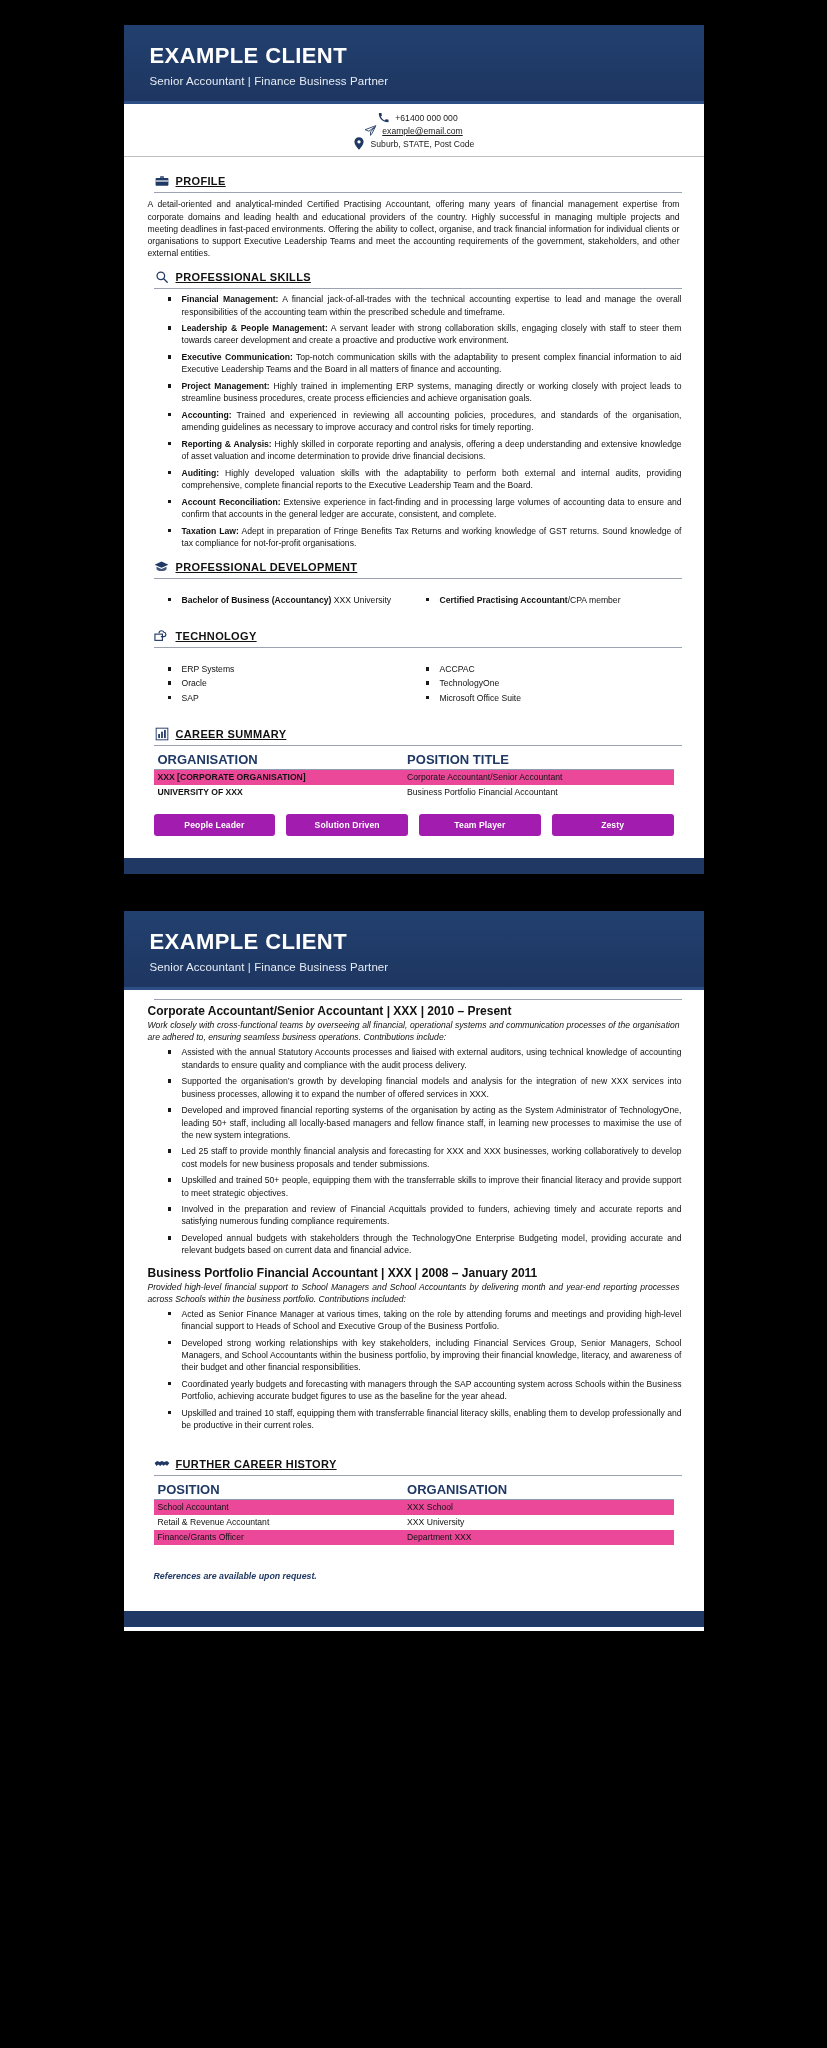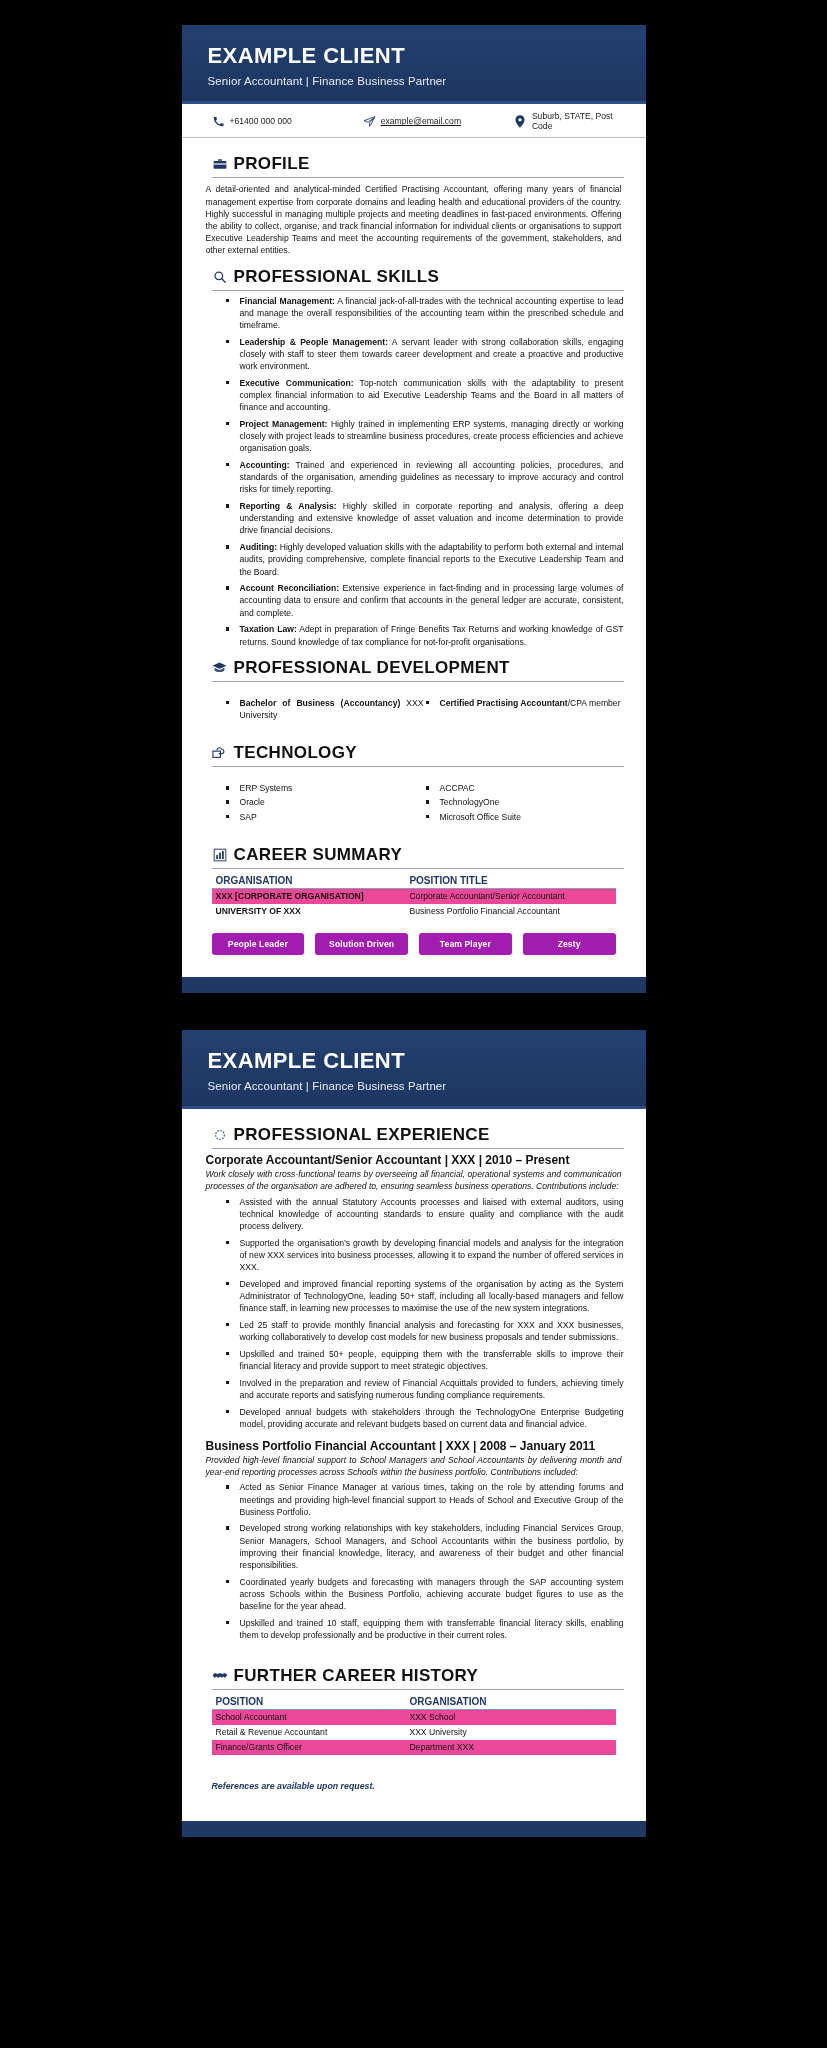--- a/index.html
+++ b/index.html
@@ -13,21 +13,21 @@
     color: #111111;
   }
   .page-stack {
     width: 827px;
     margin: 0 auto;
     background: #000000;
     padding-top: 25px;
     box-sizing: border-box;
   }
   .page {
-    width: 464px;
+    width: 580px;
     margin: 0 auto;
     background: #ffffff;
     position: relative;
     box-sizing: border-box;
   }
   .page.page-one { min-height: 731px; }
   .page.page-two { min-height: 720px; }
   .page-gap { height: 37px; background: #000000; }
 
   
@@ -53,20 +53,21 @@
     height: 3px;
     background: #2e4f85;
   }
 
   
   .contact-row {
     display: flex;
     align-items: center;
     padding: 7px 22px 6px 22px;
     border-bottom: 1px solid #bfbfbf;
+    flex-direction: column;
   }
   .contact-item {
     display: flex;
     align-items: center;
     font-size: 8.6px;
     color: #1a1a1a;
   }
   .contact-item.phone { flex: 0 0 36%; padding-left: 8px; }
   .contact-item.email { flex: 0 0 36%; }
   .contact-item.location { flex: 1; }
@@ -101,24 +102,25 @@
     width: 16px; height: 16px;
     margin-right: 6px;
     display: inline-flex;
     align-items: center;
     justify-content: center;
     color: #1f3864;
     flex: none;
   }
   .section-ico svg { display: block; }
   .section-title {
-    font-size: 17px;
+    font-size: 11px;
     font-weight: bold;
     letter-spacing: 0.35px;
     color: #111111;
+    text-decoration: underline;
   }
   .section-rule {
     height: 1px;
     background: #9aa3af;
     margin: 3px 0 4px 8px;
   }
 
   
   .para {
     font-size: 8.6px;
@@ -168,21 +170,21 @@
   table.data-table {
     width: calc(100% - 16px);
     margin: 2px 0 0 8px;
     border-collapse: collapse;
     font-size: 8.6px;
   }
   table.data-table th {
     text-align: left;
     color: #1f3864;
     font-weight: bold;
-    font-size: 10px;
+    font-size: 13px;
     padding: 2px 4px;
     border-bottom: 1px solid #8f9bb0;
   }
   table.data-table td {
     padding: 2.5px 4px;
     color: #111111;
     vertical-align: top;
   }
   table.data-table tr.shaded td { background: #ec4899; }
   table.data-table td.org-bold { font-weight: bold; }
@@ -422,28 +424,20 @@
   <div class="page page-two">
 
     <div class="banner">
       <div class="banner-name">EXAMPLE CLIENT</div>
       <div class="banner-subtitle">Senior Accountant | Finance Business Partner</div>
     </div>
     <div class="banner-rule"></div>
 
     <div class="content">
 
-      <div class="section-head">
-        <span class="section-ico">
-          <svg width="14" height="14" viewBox="0 0 24 24" fill="none" stroke="#3a5a96" stroke-width="2.2" stroke-dasharray="2.6 2.4">
-              <circle cx="12" cy="12" r="7.5"></circle>
-            </svg>
-        </span>
-        <span class="section-title">PROFESSIONAL EXPERIENCE</span>
-      </div>
       <div class="section-rule"></div>
 
       <div class="job-title" style="margin-top:2px;">Corporate Accountant/Senior Accountant | XXX | 2010 – Present</div>
       <div class="job-summary">Work closely with cross-functional teams by overseeing all financial, operational systems and communication processes of the organisation are adhered to, ensuring seamless business operations. Contributions include:</div>
       <ul class="bullets">
         <li>Assisted with the annual Statutory Accounts processes and liaised with external auditors, using technical knowledge of accounting standards to ensure quality and compliance with the audit process delivery.</li>
         <li>Supported the organisation’s growth by developing financial models and analysis for the integration of new XXX services into business processes, allowing it to expand the number of offered services in XXX.</li>
         <li>Developed and improved financial reporting systems of the organisation by acting as the System Administrator of TechnologyOne, leading 50+ staff, including all locally-based managers and fellow finance staff, in learning new processes to maximise the use of the new system integrations.</li>
         <li>Led 25 staff to provide monthly financial analysis and forecasting for XXX and XXX businesses, working collaboratively to develop cost models for new business proposals and tender submissions.</li>
         <li>Upskilled and trained 50+ people, equipping them with the transferrable skills to improve their financial literacy and provide support to meet strategic objectives.</li>

